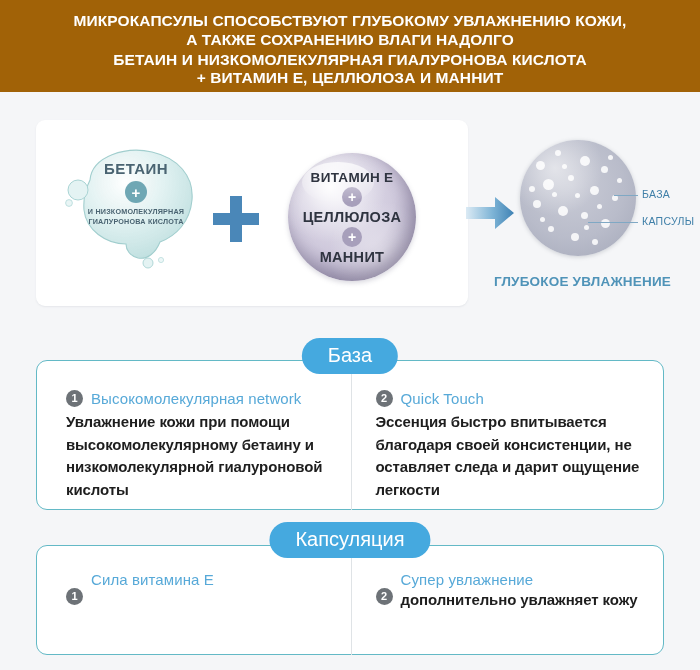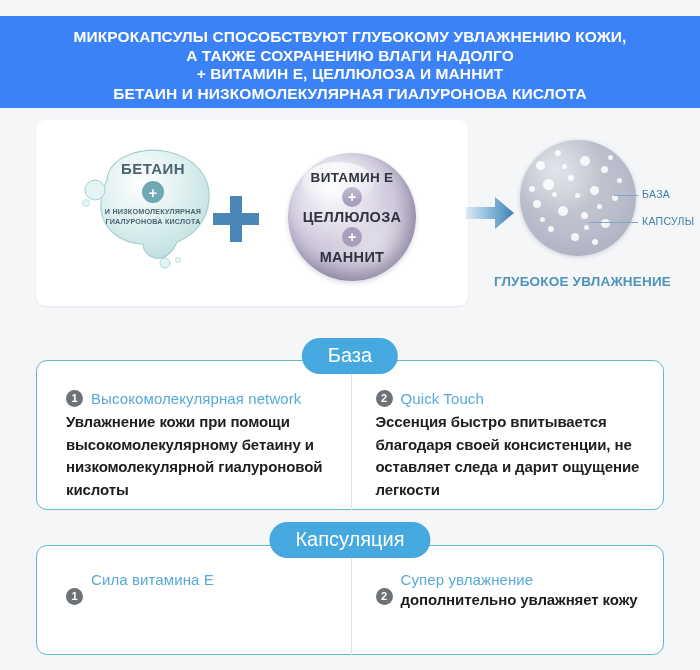--- a/index.html
+++ b/index.html
@@ -5,22 +5,22 @@
   html,body{margin:0;padding:0;}
   body{
     width:700px;height:670px;
     background:#f5f6f8;
     font-family:"Liberation Sans","DejaVu Sans",sans-serif;
     overflow:hidden;position:relative;
   }
 
   
   .header{
-    position:absolute;left:0;top:16px;width:700px;height:92px;
-    background:#3b82f6;
+    position:absolute;left:0;top:0;width:700px;height:92px;
+    background:#a16207;
     display:flex;flex-direction:column;align-items:center;justify-content:center;
     box-sizing:border-box;padding-top:8px;
   }
   .header-line{
     color:#ffffff;font-weight:bold;text-align:center;
     letter-spacing:.1px;line-height:1.18;white-space:nowrap;
   }
   .hl1{font-size:15.5px;}
   .hl2{font-size:15.5px;}
   .hl3{font-size:15.5px;margin-top:2px;}
@@ -28,21 +28,21 @@
 
   
   .diagram-card{
     position:absolute;left:36px;top:120px;width:432px;height:186px;
     background:#ffffff;border-radius:9px;
     box-shadow:0 1px 2px rgba(120,130,145,.13);
   }
 
   
   .blob{
-    position:absolute;left:77px;top:140px;width:152px;height:132px;
+    position:absolute;left:60px;top:140px;width:152px;height:132px;
   }
   .blob svg{position:absolute;left:0;top:0;}
   .blob-txt{
     position:absolute;left:0;top:0;width:152px;height:132px;
     display:flex;flex-direction:column;align-items:center;justify-content:flex-start;
     padding-top:20px;box-sizing:border-box;
   }
   .blob-title{
     font-size:15px;font-weight:bold;color:#4a6472;letter-spacing:.4px;
   }
@@ -144,22 +144,22 @@
   .item-row{display:flex;gap:8px;}
   .item-row .badge{margin-top:17px;}
   .item-col .item-title{margin-bottom:1px;}
 </style>
 </head>
 <body>
 
 <div class="header">
   <div class="header-line hl1">МИКРОКАПСУЛЫ СПОСОБСТВУЮТ ГЛУБОКОМУ УВЛАЖНЕНИЮ КОЖИ,</div>
   <div class="header-line hl2">А ТАКЖЕ СОХРАНЕНИЮ ВЛАГИ НАДОЛГО</div>
+  <div class="header-line hl3">БЕТАИН  И НИЗКОМОЛЕКУЛЯРНАЯ ГИАЛУРОНОВА КИСЛОТА</div>
   <div class="header-line hl4">+ ВИТАМИН Е, ЦЕЛЛЮЛОЗА И МАННИТ</div>
-  <div class="header-line hl3">БЕТАИН  И НИЗКОМОЛЕКУЛЯРНАЯ ГИАЛУРОНОВА КИСЛОТА</div>
 </div>
 
 <div class="diagram-card"></div>
 
 <div class="blob">
   <svg width="152" height="132" viewBox="0 0 152 132">
     <defs>
       <radialGradient id="bg1" cx="38%" cy="30%" r="75%">
         <stop offset="0%" stop-color="#ffffff" stop-opacity=".95"></stop>
         <stop offset="45%" stop-color="#dff0f0" stop-opacity=".9"></stop>

